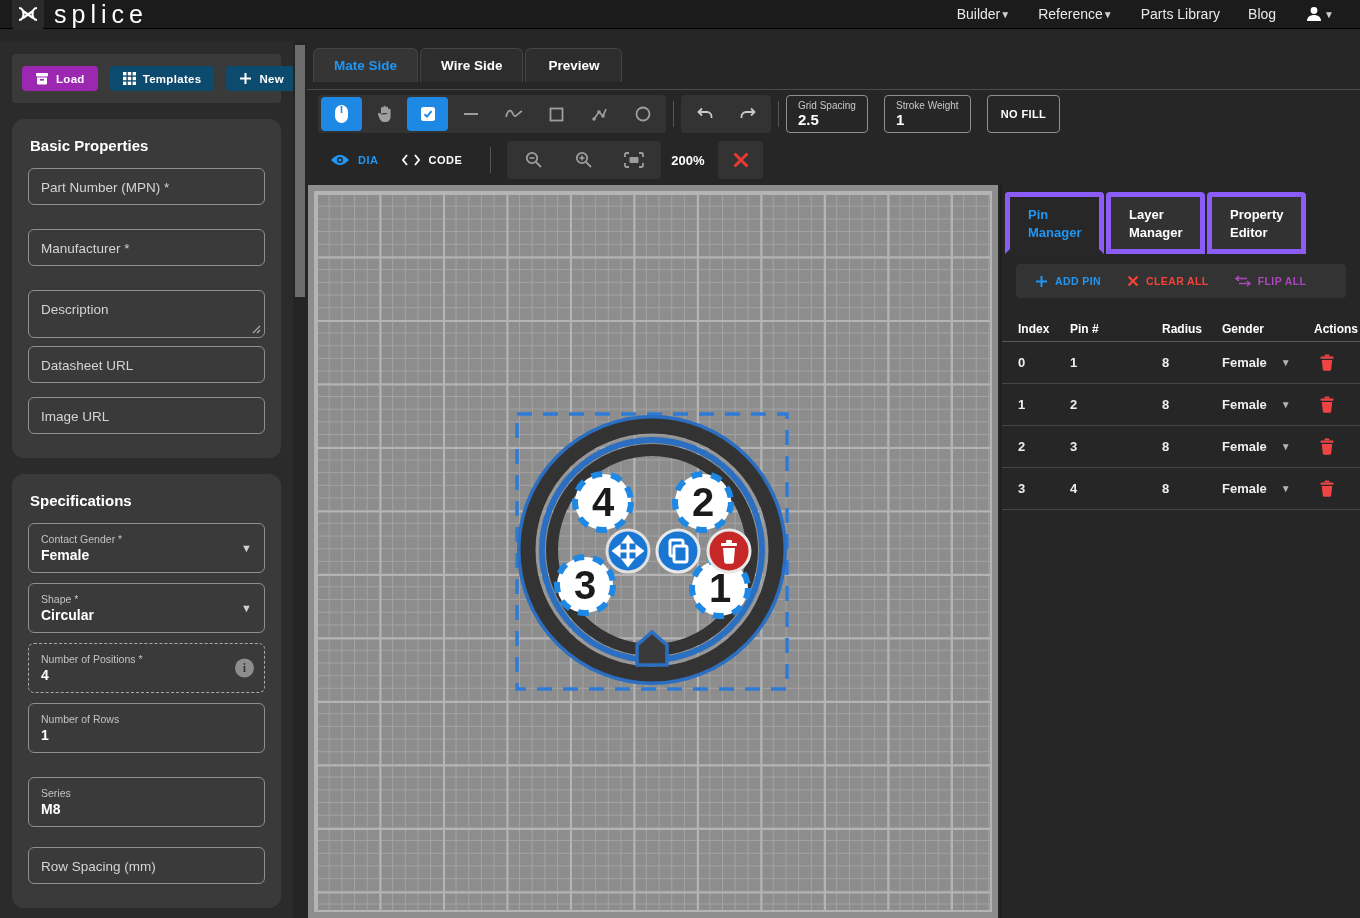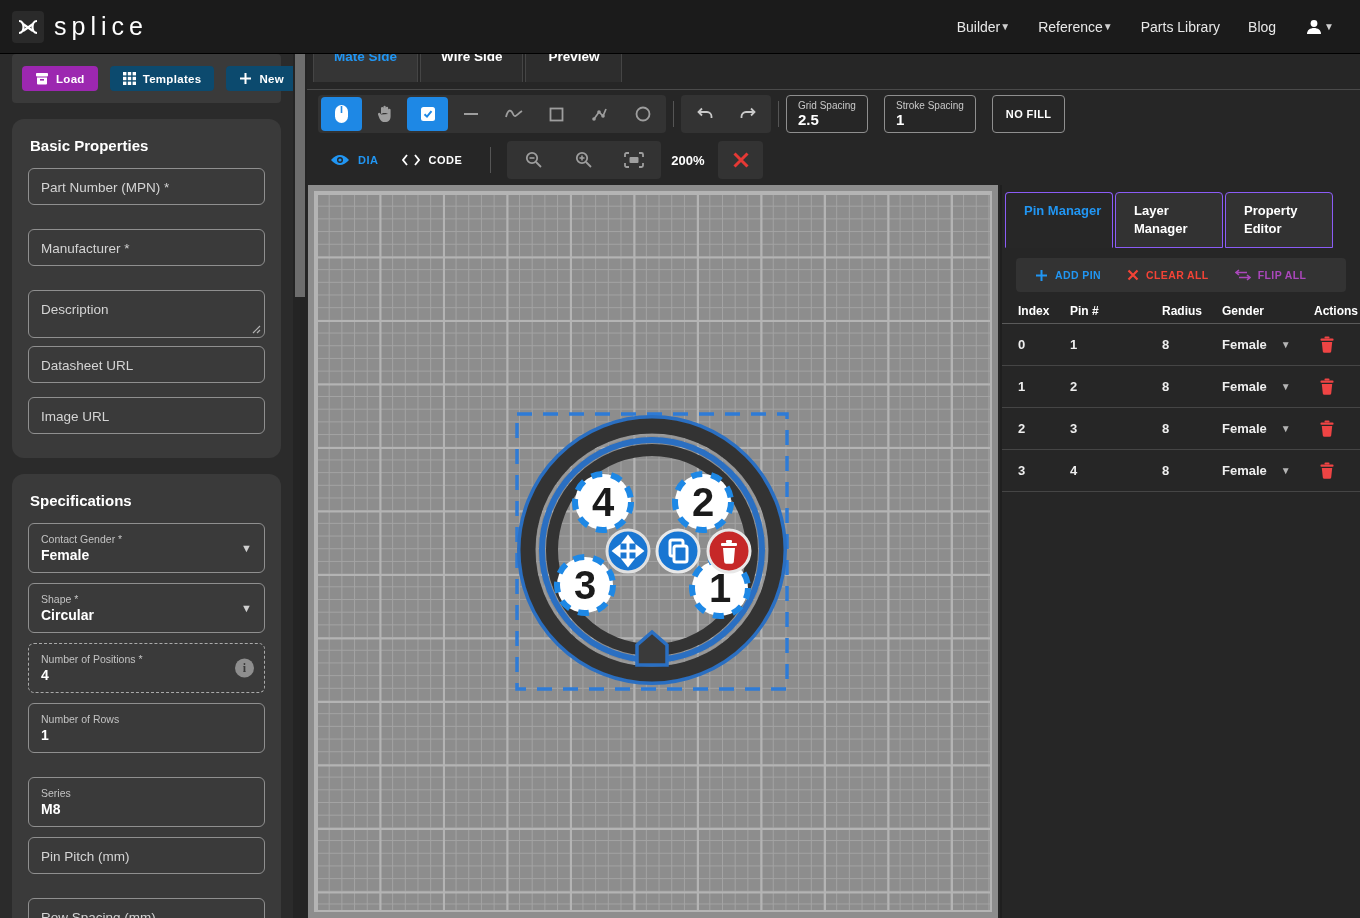--- a/index.html
+++ b/index.html
@@ -1,20 +1,20 @@
 <!DOCTYPE html>
 <html><head>
 <meta charset="utf-8">
 <style>
   * { margin:0; padding:0; box-sizing:border-box; }
   html,body { width:1360px; height:918px; overflow:hidden; background:#262626;
     font-family:"Liberation Sans","DejaVu Sans",sans-serif; color:#fff; }
 
   
-  .navbar { position:absolute; left:0; top:0; width:1360px; height:54px; background:#1b1b1b;
+  .navbar { position:absolute; left:0; top:0; width:1360px; height:29px; background:#1b1b1b;
     display:flex; align-items:center; z-index:30; border-bottom:1px solid #000; }
   .brand { display:flex; align-items:center; gap:10px; padding-left:12px; }
   .brand-icon { width:32px; height:32px; background:#2a2a2a; border-radius:4px;
     display:flex; align-items:center; justify-content:center; }
   .brand-name { font-size:25px; font-weight:400; letter-spacing:5px; color:#fff; }
   .nav-right { margin-left:auto; display:flex; align-items:center; gap:28px; padding-right:26px; }
   .nav-item { font-size:14px; color:#e8e8e8; display:flex; align-items:center; cursor:pointer; }
   .caret { font-size:10px; color:#cfcfcf; }
 
   
@@ -47,21 +47,21 @@
 
   
   .side-scroll { position:absolute; left:293px; top:42px; width:14px; bottom:0; background:#242424; }
   .side-thumb { position:absolute; left:2px; top:3px; width:10px; height:252px; background:#6d6d6d; }
 
   
   .main { position:absolute; left:307px; top:42px; right:0; bottom:0; background:#262626; }
 
   .tabbar { position:absolute; left:0; top:0; right:0; height:48px; padding:6px 0 0 6px;
     border-bottom:1px solid #4a4a4a; display:flex; }
-  .tab { min-width:97px; padding:0 20px; height:34px; display:flex; align-items:flex-start; justify-content:center;
+  .tab { min-width:97px; padding:0 20px; height:34px; display:flex; align-items:center; justify-content:center;
     font-size:13.5px; font-weight:bold; color:#fff; background:#2d2d2d;
     border:1px solid #454545; border-bottom:none; border-radius:6px 6px 0 0; margin-right:2px; cursor:pointer; }
   .tab.active { background:#353535; color:#2196f3; }
 
   .toolbar1 { position:absolute; left:0; top:49px; right:0; height:46px; display:flex; align-items:center; padding-left:11px; }
   .toolbar2 { position:absolute; left:0; top:96px; right:0; height:44px; display:flex; align-items:center; padding-left:11px; }
   .tgroup { background:#333; border-radius:4px; height:38px; display:flex; align-items:center; padding:0 2px; }
   .tbtn { width:41px; height:34px; margin:0 1px; border-radius:4px; display:flex; align-items:center;
     justify-content:center; cursor:pointer; }
   .tbtn.active { background:#1e88e5; }
@@ -86,32 +86,32 @@
       linear-gradient(90deg,#b4b4b4 1.5px, transparent 1.5px),
       linear-gradient(#a3a3a3 1px, transparent 1px),
       linear-gradient(90deg,#a3a3a3 1px, transparent 1px);
     background-size:63.5px 63.5px,63.5px 63.5px,12.7px 12.7px,12.7px 12.7px; }
   .canvas svg.scene { position:absolute; inset:0; }
   .pin-num { font-size:40px; font-weight:bold; fill:#1b1b1b; font-family:"Liberation Sans",sans-serif; }
 
   
   .rpanel { position:absolute; left:693px; top:143px; right:0; bottom:0; background:#262626; border-left:2px solid #1f1f1f; }
   .rtabs { display:flex; padding:7px 2px 0 3px; gap:2px; }
-  .rtab { width:108px; min-height:56px; background:#323232; border:1px solid #8b5cf6; border-radius:4px 4px 0 0;
+  .rtab { width:99px; min-height:56px; background:#323232; border:5px solid #8b5cf6; border-radius:4px 4px 0 0;
     font-size:13px; font-weight:bold; color:#fff; padding:9px 0 8px 18px; line-height:1.35; cursor:pointer; }
   .rtab.active { background:#272727; color:#2196f3; border-bottom-color:#272727; }
   .rtoolbar { margin:10px 14px 6px 14px; background:#333; border-radius:4px; height:34px;
     display:flex; align-items:center; padding:0 8px; gap:4px; }
   .rtool { display:flex; align-items:center; gap:7px; font-size:10.5px; font-weight:bold;
     letter-spacing:.4px; padding:0 11px; height:100%; cursor:pointer; }
   .rtool.blue { color:#2196f3; } .rtool.red { color:#f44336; } .rtool.purple { color:#ab47bc; }
 
   .ptable-head, .ptable-row { display:grid; grid-template-columns:52px 92px 60px 86px 1fr;
     align-items:center; padding-left:16px; }
-  .ptable-head { height:26px; font-size:12px; font-weight:bold; color:#fff; border-bottom:1px solid #5a5a5a; margin-top:6px; }
+  .ptable-head { height:26px; font-size:12px; font-weight:bold; color:#fff; border-bottom:1px solid #5a5a5a; margin-top:18px; }
   .ptable-row { height:42px; font-size:13px; font-weight:bold; color:#eee; border-bottom:1px solid #454545; }
   .gender-cell { display:flex; align-items:center; gap:14px; }
   .gender-cell .caret { font-size:10px; color:#b5b5b5; }
   .row-trash { margin-left:12px; cursor:pointer; display:inline-flex; }
 
   .icon { display:inline-flex; align-items:center; justify-content:center; }
 </style>
 </head>
 <body>
 
@@ -233,23 +233,20 @@
       <span class="info-dot">i</span>
     </div>
     <div class="field">
       <span class="flabel">Number of Rows</span>
       <span class="fvalue">1</span>
     </div>
     <div class="field compact">
       <span class="flabel">Series</span>
       <span class="fvalue">M8</span>
     </div>
-    <div class="field">
-      <span class="ph">Pin Pitch (mm)</span>
-    </div>
     <div class="field" style="margin-top:20px;">
       <span class="ph">Row Spacing (mm)</span>
     </div>
 
   </div>
 </div>
 <div class="side-scroll">
   <div class="side-thumb"></div>
 </div>
 
@@ -349,21 +346,21 @@
             </svg>
         </span>
       </div>
     </div>
     <div class="vsep"></div>
     <div class="num-box">
       <span class="nlabel">Grid Spacing</span>
       <span class="nvalue">2.5</span>
     </div>
     <div class="num-box">
-      <span class="nlabel">Stroke Spacing</span>
+      <span class="nlabel">Stroke Weight</span>
       <span class="nvalue">1</span>
     </div>
     <button class="nofill-btn">NO FILL</button>
   </div>
 
   <div class="toolbar2">
     <div class="flat-btn blue">
       <span class="icon">
         <svg width="20" height="14" viewBox="0 0 20 14">
             <path d="M1 7 Q10 -3 19 7 Q10 17 1 7 Z" fill="#2196f3"></path>

